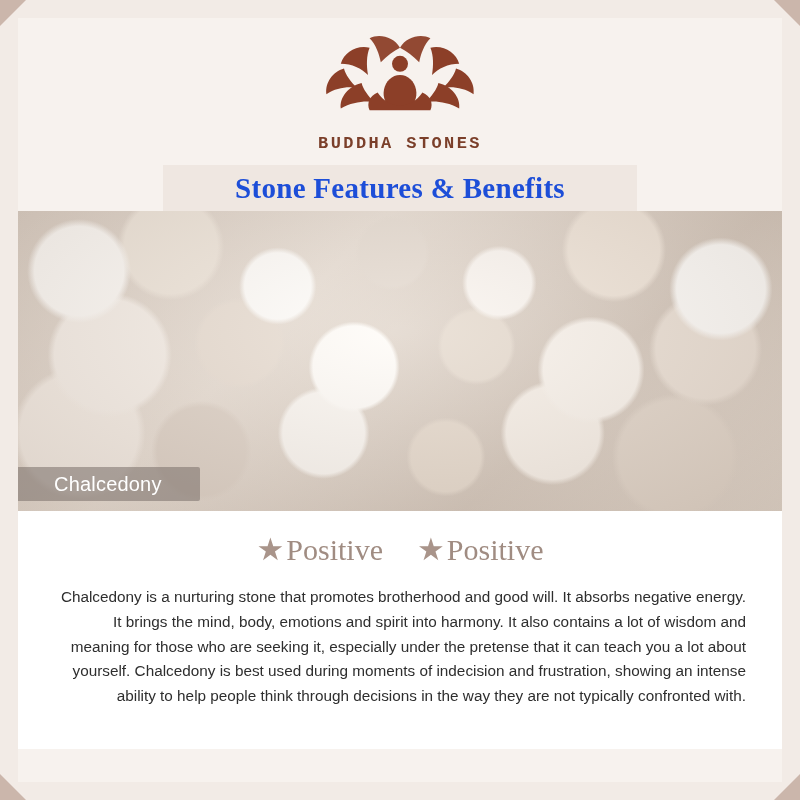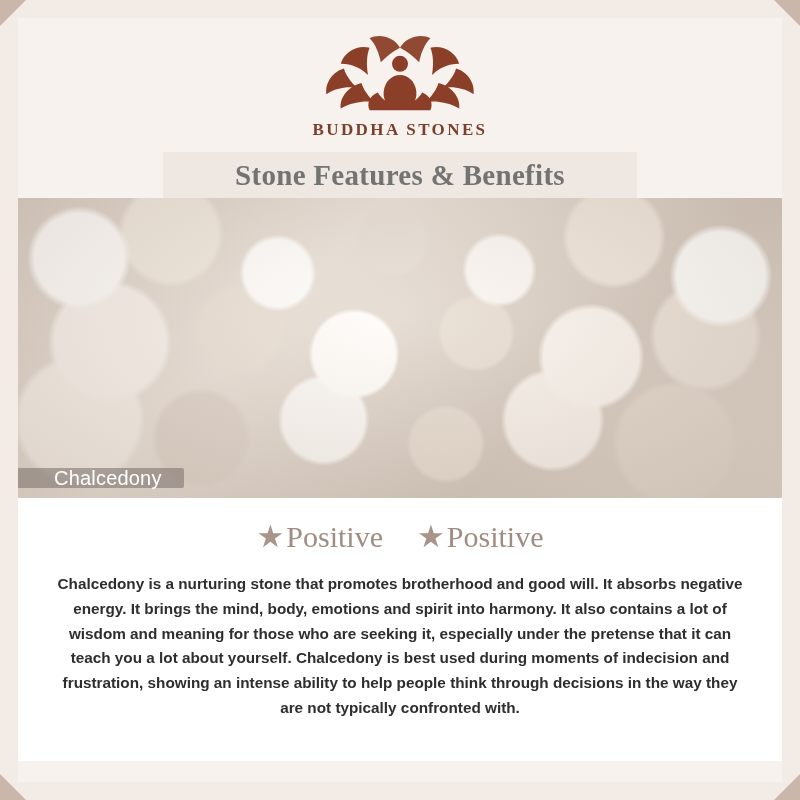--- a/index.html
+++ b/index.html
@@ -64,26 +64,26 @@
     padding-top: 14px;
     text-align: center;
   }
   .logo-mark {
     width: 160px;
     height: 86px;
     margin: 0 auto;
     display: block;
   }
   .brand-name {
-    font-family: Liberation Serif, serif;
+    font-family: Liberation Mono, monospace;
     font-size: 17px;
     letter-spacing: 2.4px;
     color: #7b3f2a;
     font-weight: bold;
-    margin-top: 2px;
+    margin-top: 16px;
   }
 
   
   .title-wrap {
     margin-top: 12px;
     position: relative;
     height: 46px;
   }
   .title-banner {
     position: absolute;
@@ -93,21 +93,21 @@
     height: 46px;
     background: #efe7e1;
     display: flex;
     align-items: center;
     justify-content: center;
   }
   .title-text {
     font-family: "Liberation Serif", serif;
     font-weight: bold;
     font-size: 29px;
-    color: #737373;
+    color: #1d4ed8;
     letter-spacing: 0.3px;
     white-space: nowrap;
   }
 
   
   .hero {
     position: relative;
     width: 100%;
     height: 300px;
     overflow: hidden;
@@ -141,22 +141,22 @@
   .hero-shade {
     position: absolute;
     inset: 0;
     background:
       radial-gradient(ellipse at 50% 40%, rgba(255,255,255,0.18) 0%, rgba(120,100,86,0.18) 100%);
   }
   .hero-label {
     position: absolute;
     left: 0;
     bottom: 10px;
-    height: 20px;
-    padding: 0 22px 0 36px;
+    height: 34px;
+    padding: 0 38px 0 36px;
     display: flex;
     align-items: center;
     background: rgba(120,110,104,0.55);
     border-top-right-radius: 2px;
     border-bottom-right-radius: 2px;
   }
   .hero-label-text {
     color: #ffffff;
     font-size: 20px;
     letter-spacing: 0.2px;
@@ -191,22 +191,21 @@
     font-weight: normal;
     font-size: 30px;
     color: #a08c82;
   }
 
   .body-text {
     margin: 18px 36px 0 36px;
     font-size: 15.3px;
     line-height: 1.62;
     color: #2e2e2e;
-    text-align: center;
-    font-weight: bold;
+    text-align: right;
   }
 
   .bottom-fill {
     background: #ffffff;
     height: 40px;
   }
 </style>
 </head>
 <body>
 

